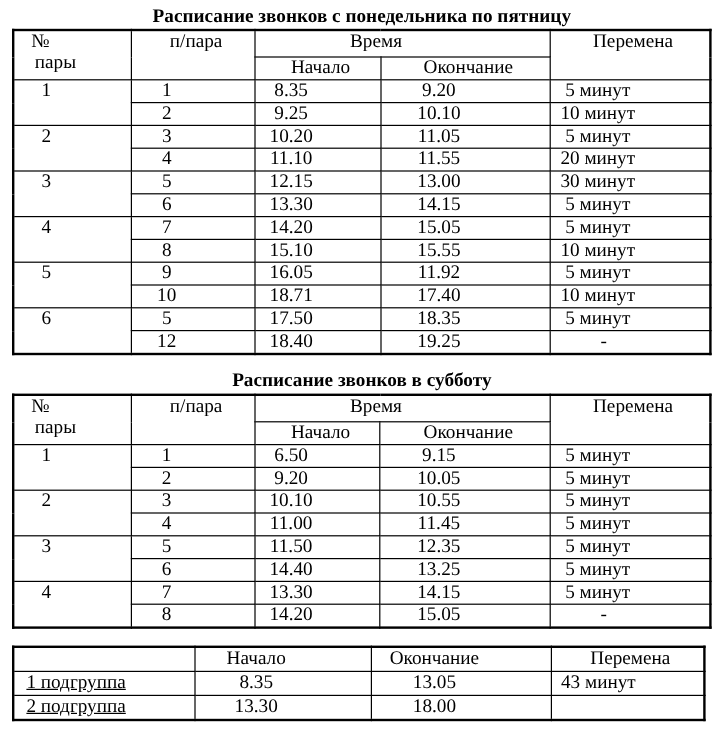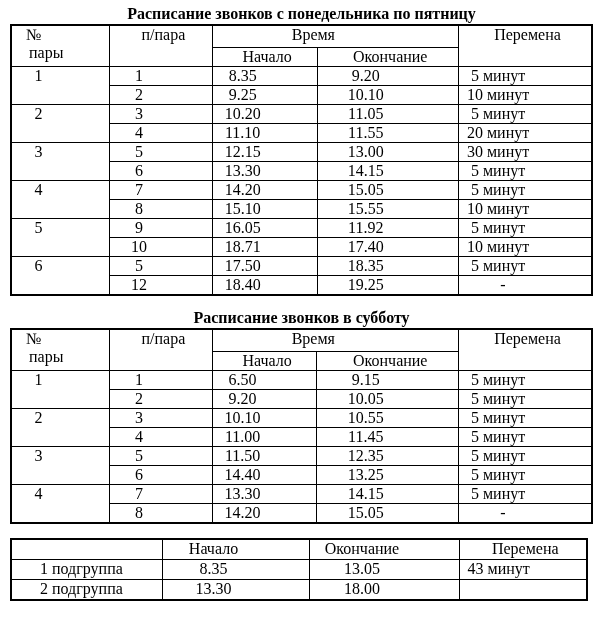--- a/index.html
+++ b/index.html
@@ -25,21 +25,21 @@
     font-weight: normal; text-align: left;
   }
   .pairs thead tr.hr1 th { height: 21px; }
   .pairs thead tr.hr2 th { height: 18px; }
   .pairs tbody td { height: 18px; }
   .practice th, .practice td { height: 19px; }
   
   .cell-center { text-align: center; padding-right: 44px; }
   .cell-break  { padding-left: 8px; white-space: pre; }
   .h-left      { padding-left: 5px; text-align: center; }
-  .cell-label  { padding-left: 28px; }
+  .cell-label  { padding-left: 10px; text-decoration: underline; }
   .no1 { display: block; padding-left: 14px; }
   .no2 { display: block; padding-left: 17px; }
 </style>
 </head>
 <body>
 
 <div class="page">
 
   <div class="section">
     <div class="tbl-title">Расписание звонков с понедельника по пятницу</div>

